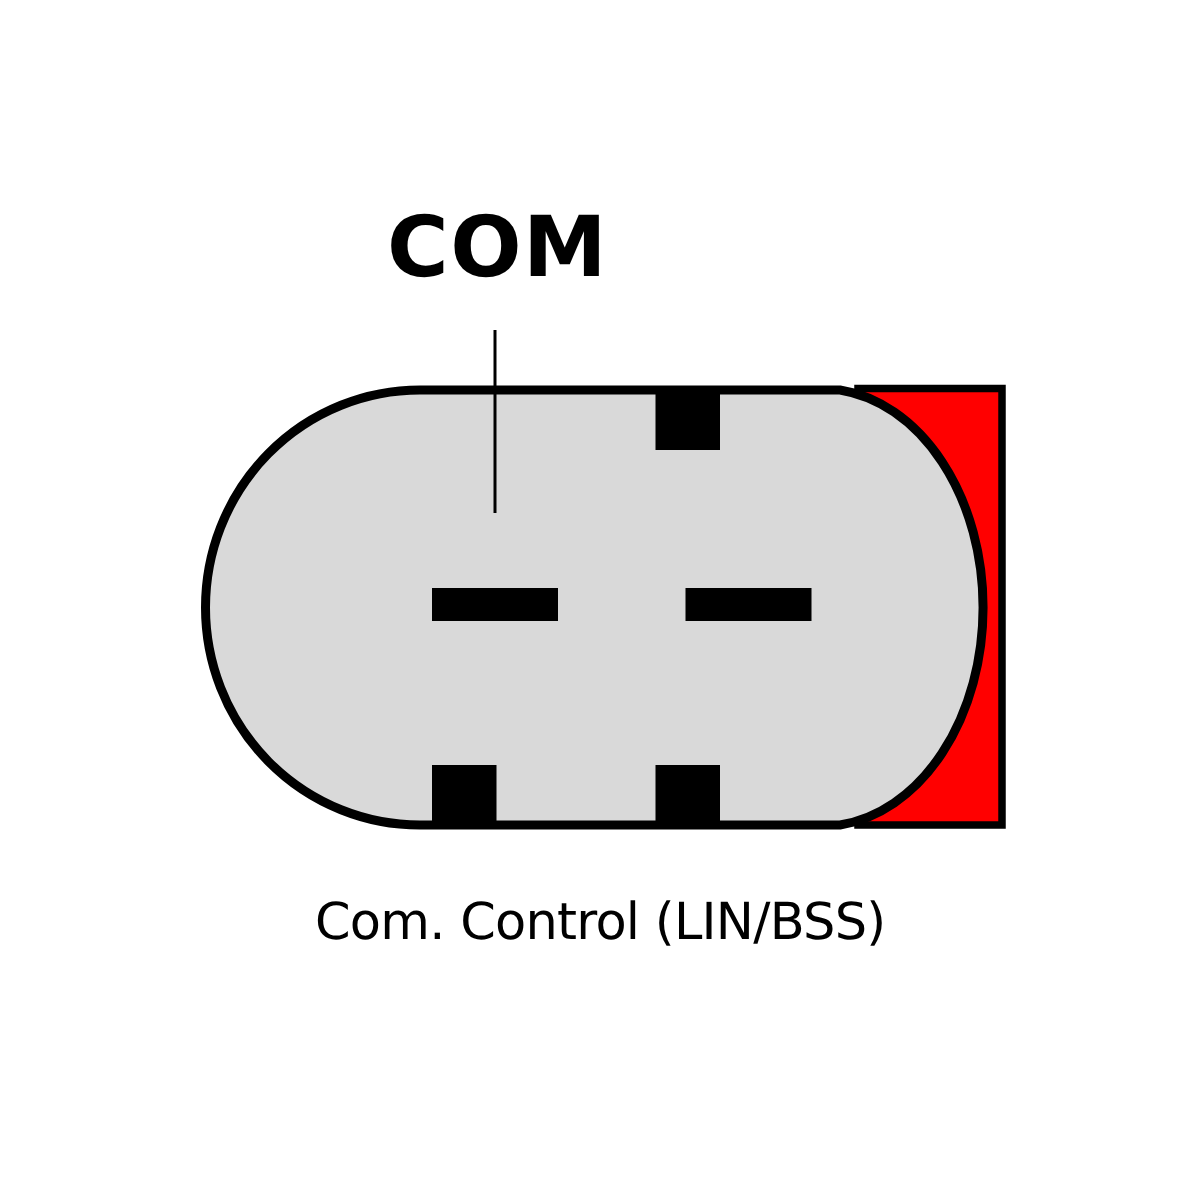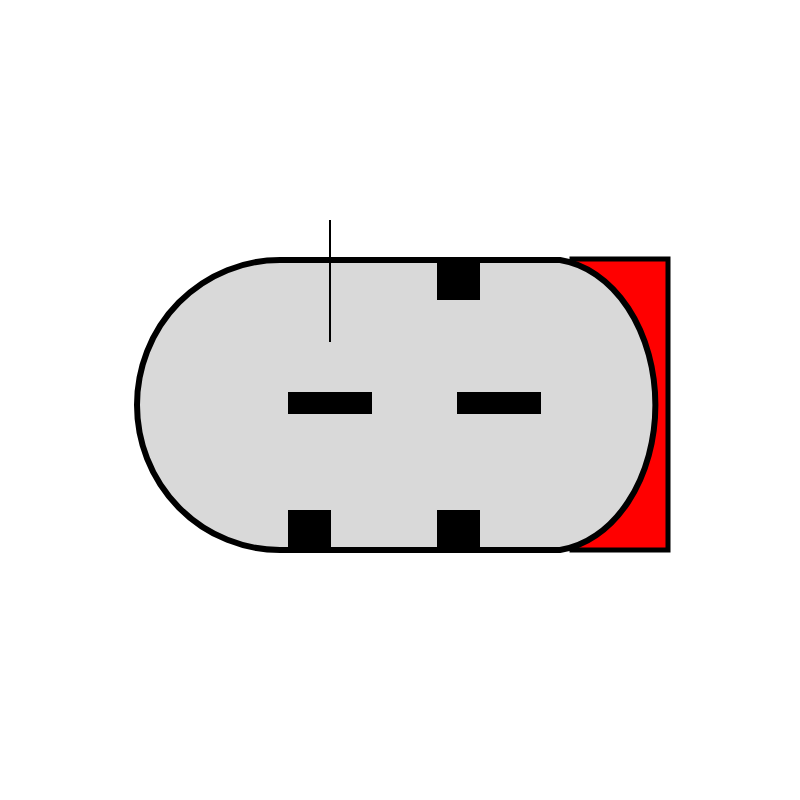--- a/index.html
+++ b/index.html
@@ -20,13 +20,15 @@
 
     <rect x="437" y="262" width="43" height="38" fill="#000"></rect>
     <rect x="288" y="392" width="84" height="22" fill="#000"></rect>
     <rect x="457" y="392" width="84" height="22" fill="#000"></rect>
     <rect x="288" y="510" width="43" height="40" fill="#000"></rect>
     <rect x="437" y="510" width="43" height="40" fill="#000"></rect>
 
     <line x1="330" y1="220" x2="330" y2="342" stroke="#000" stroke-width="2"></line>
   </svg>
 
+  <div class="label-com">COM</div>
+  <div class="caption">Com. Control (LIN/BSS)</div>
 </div>
 
 </body></html>

